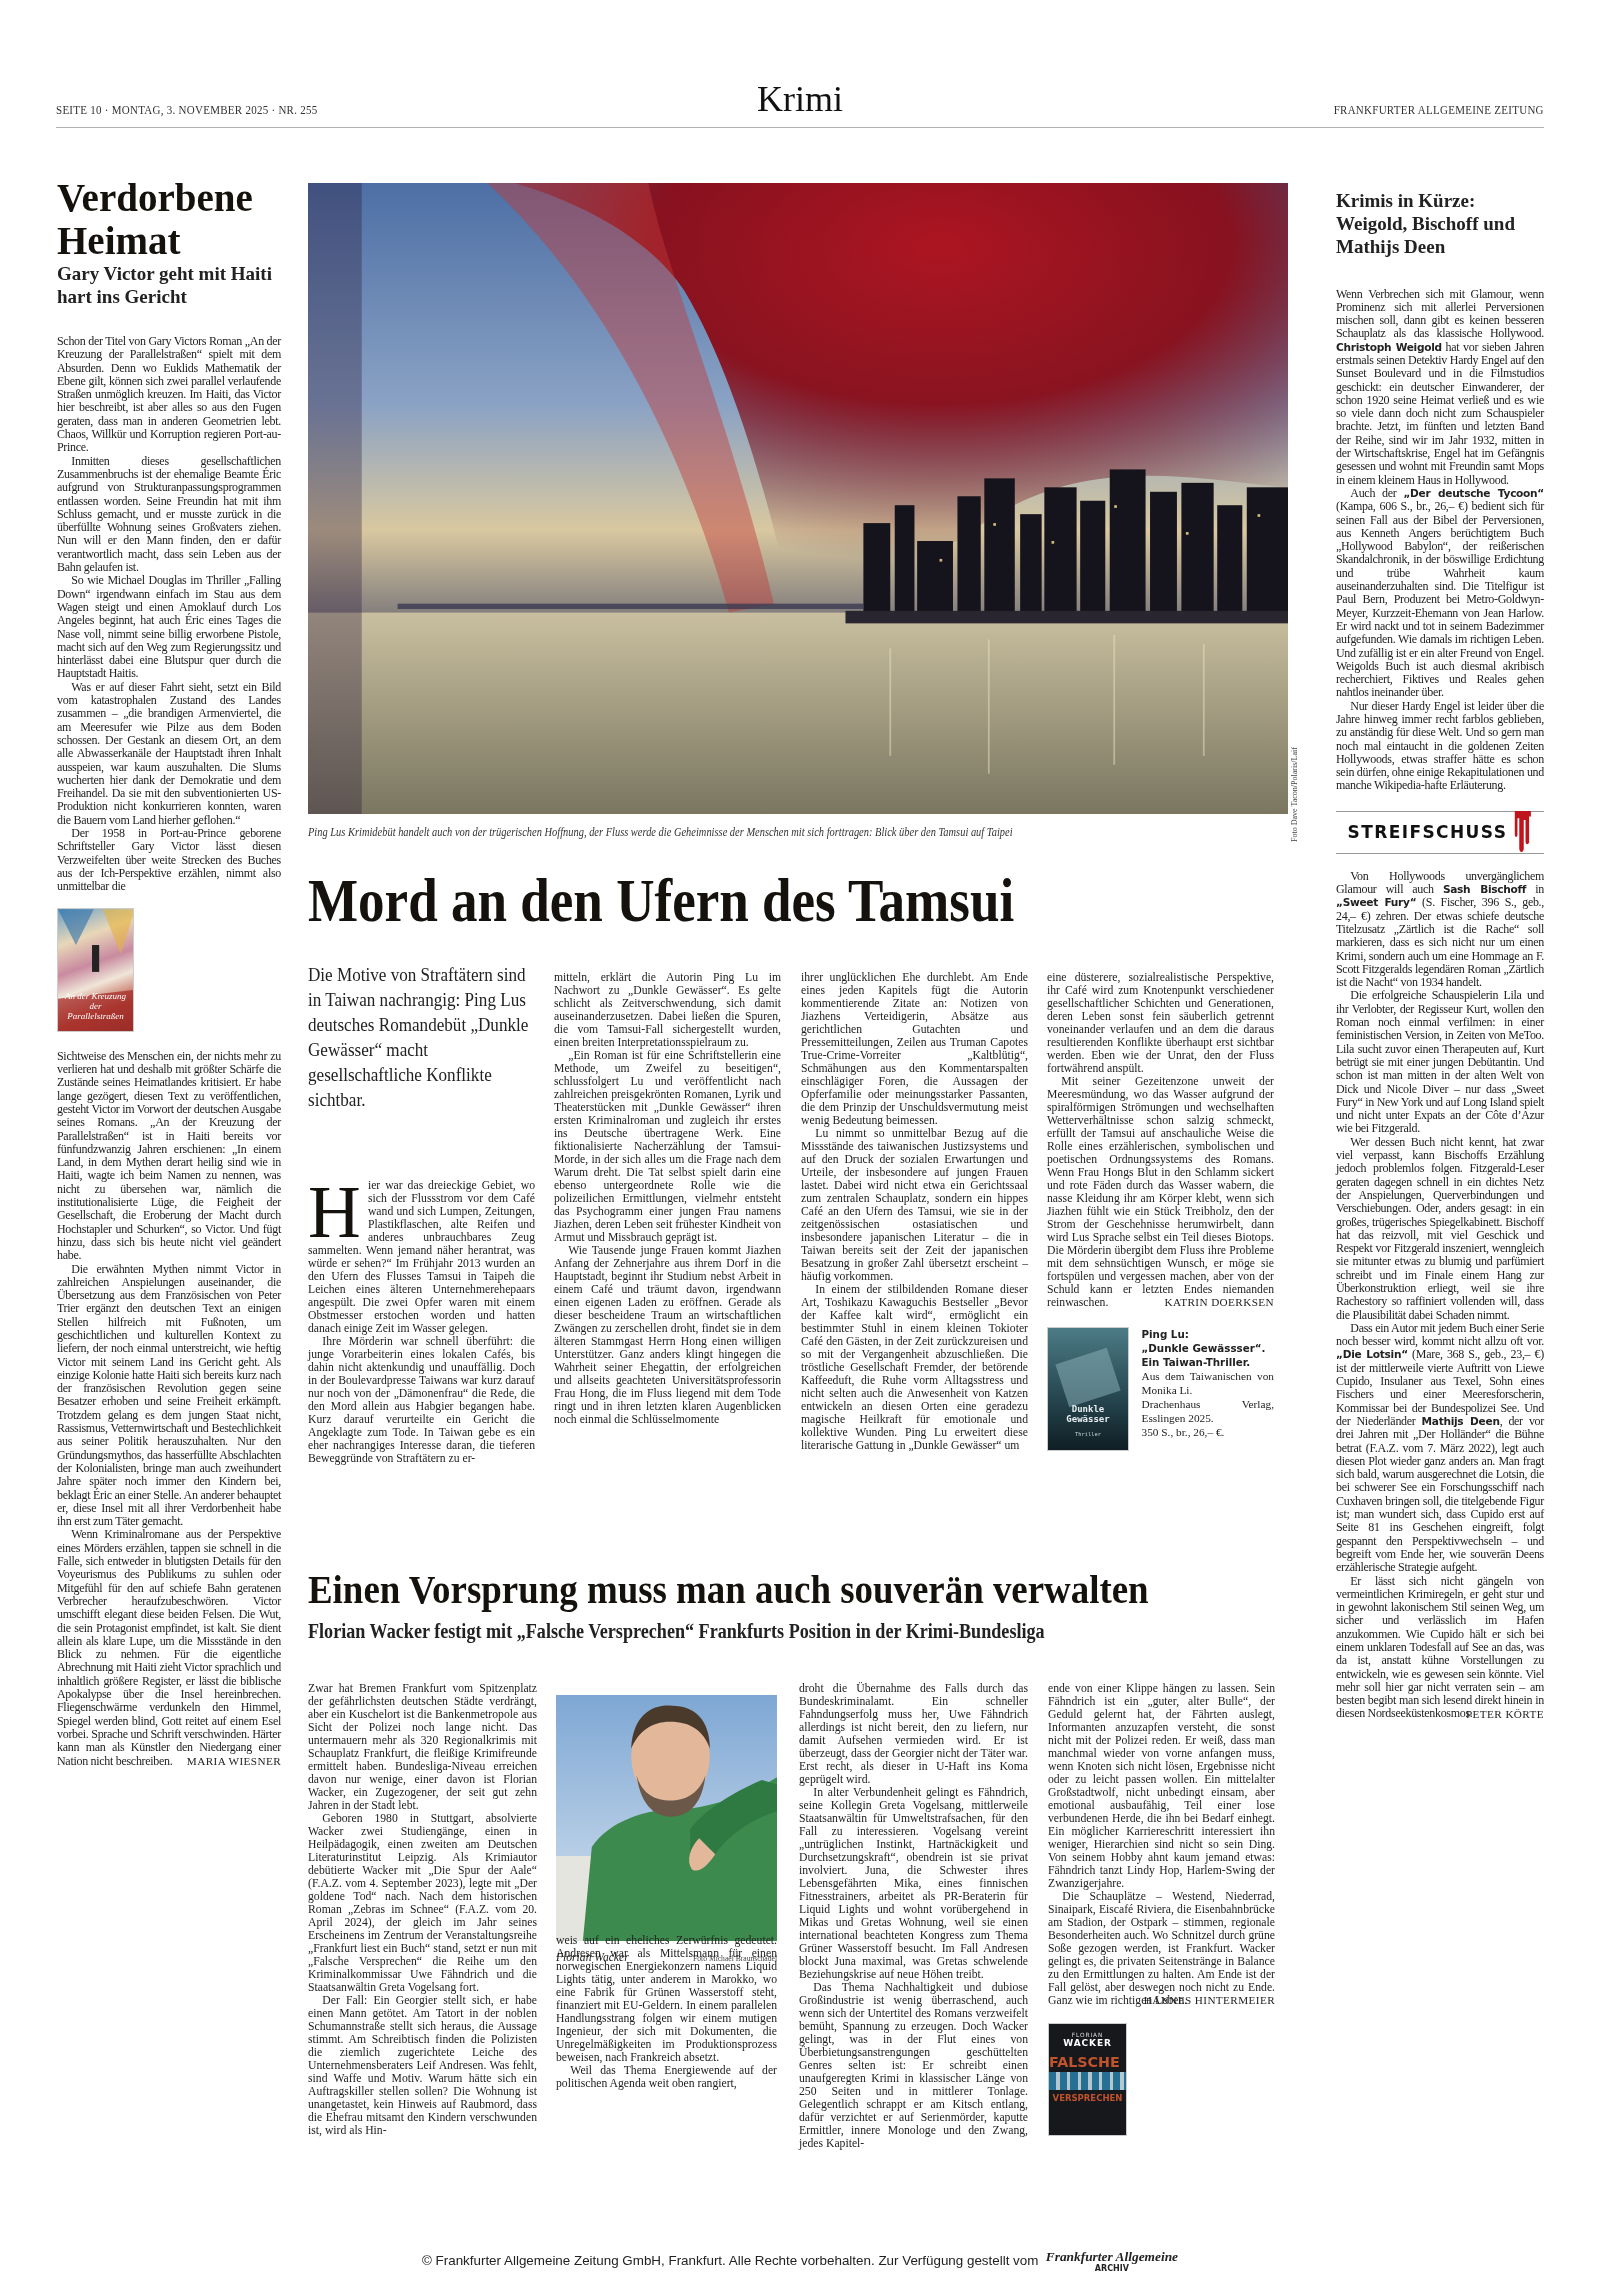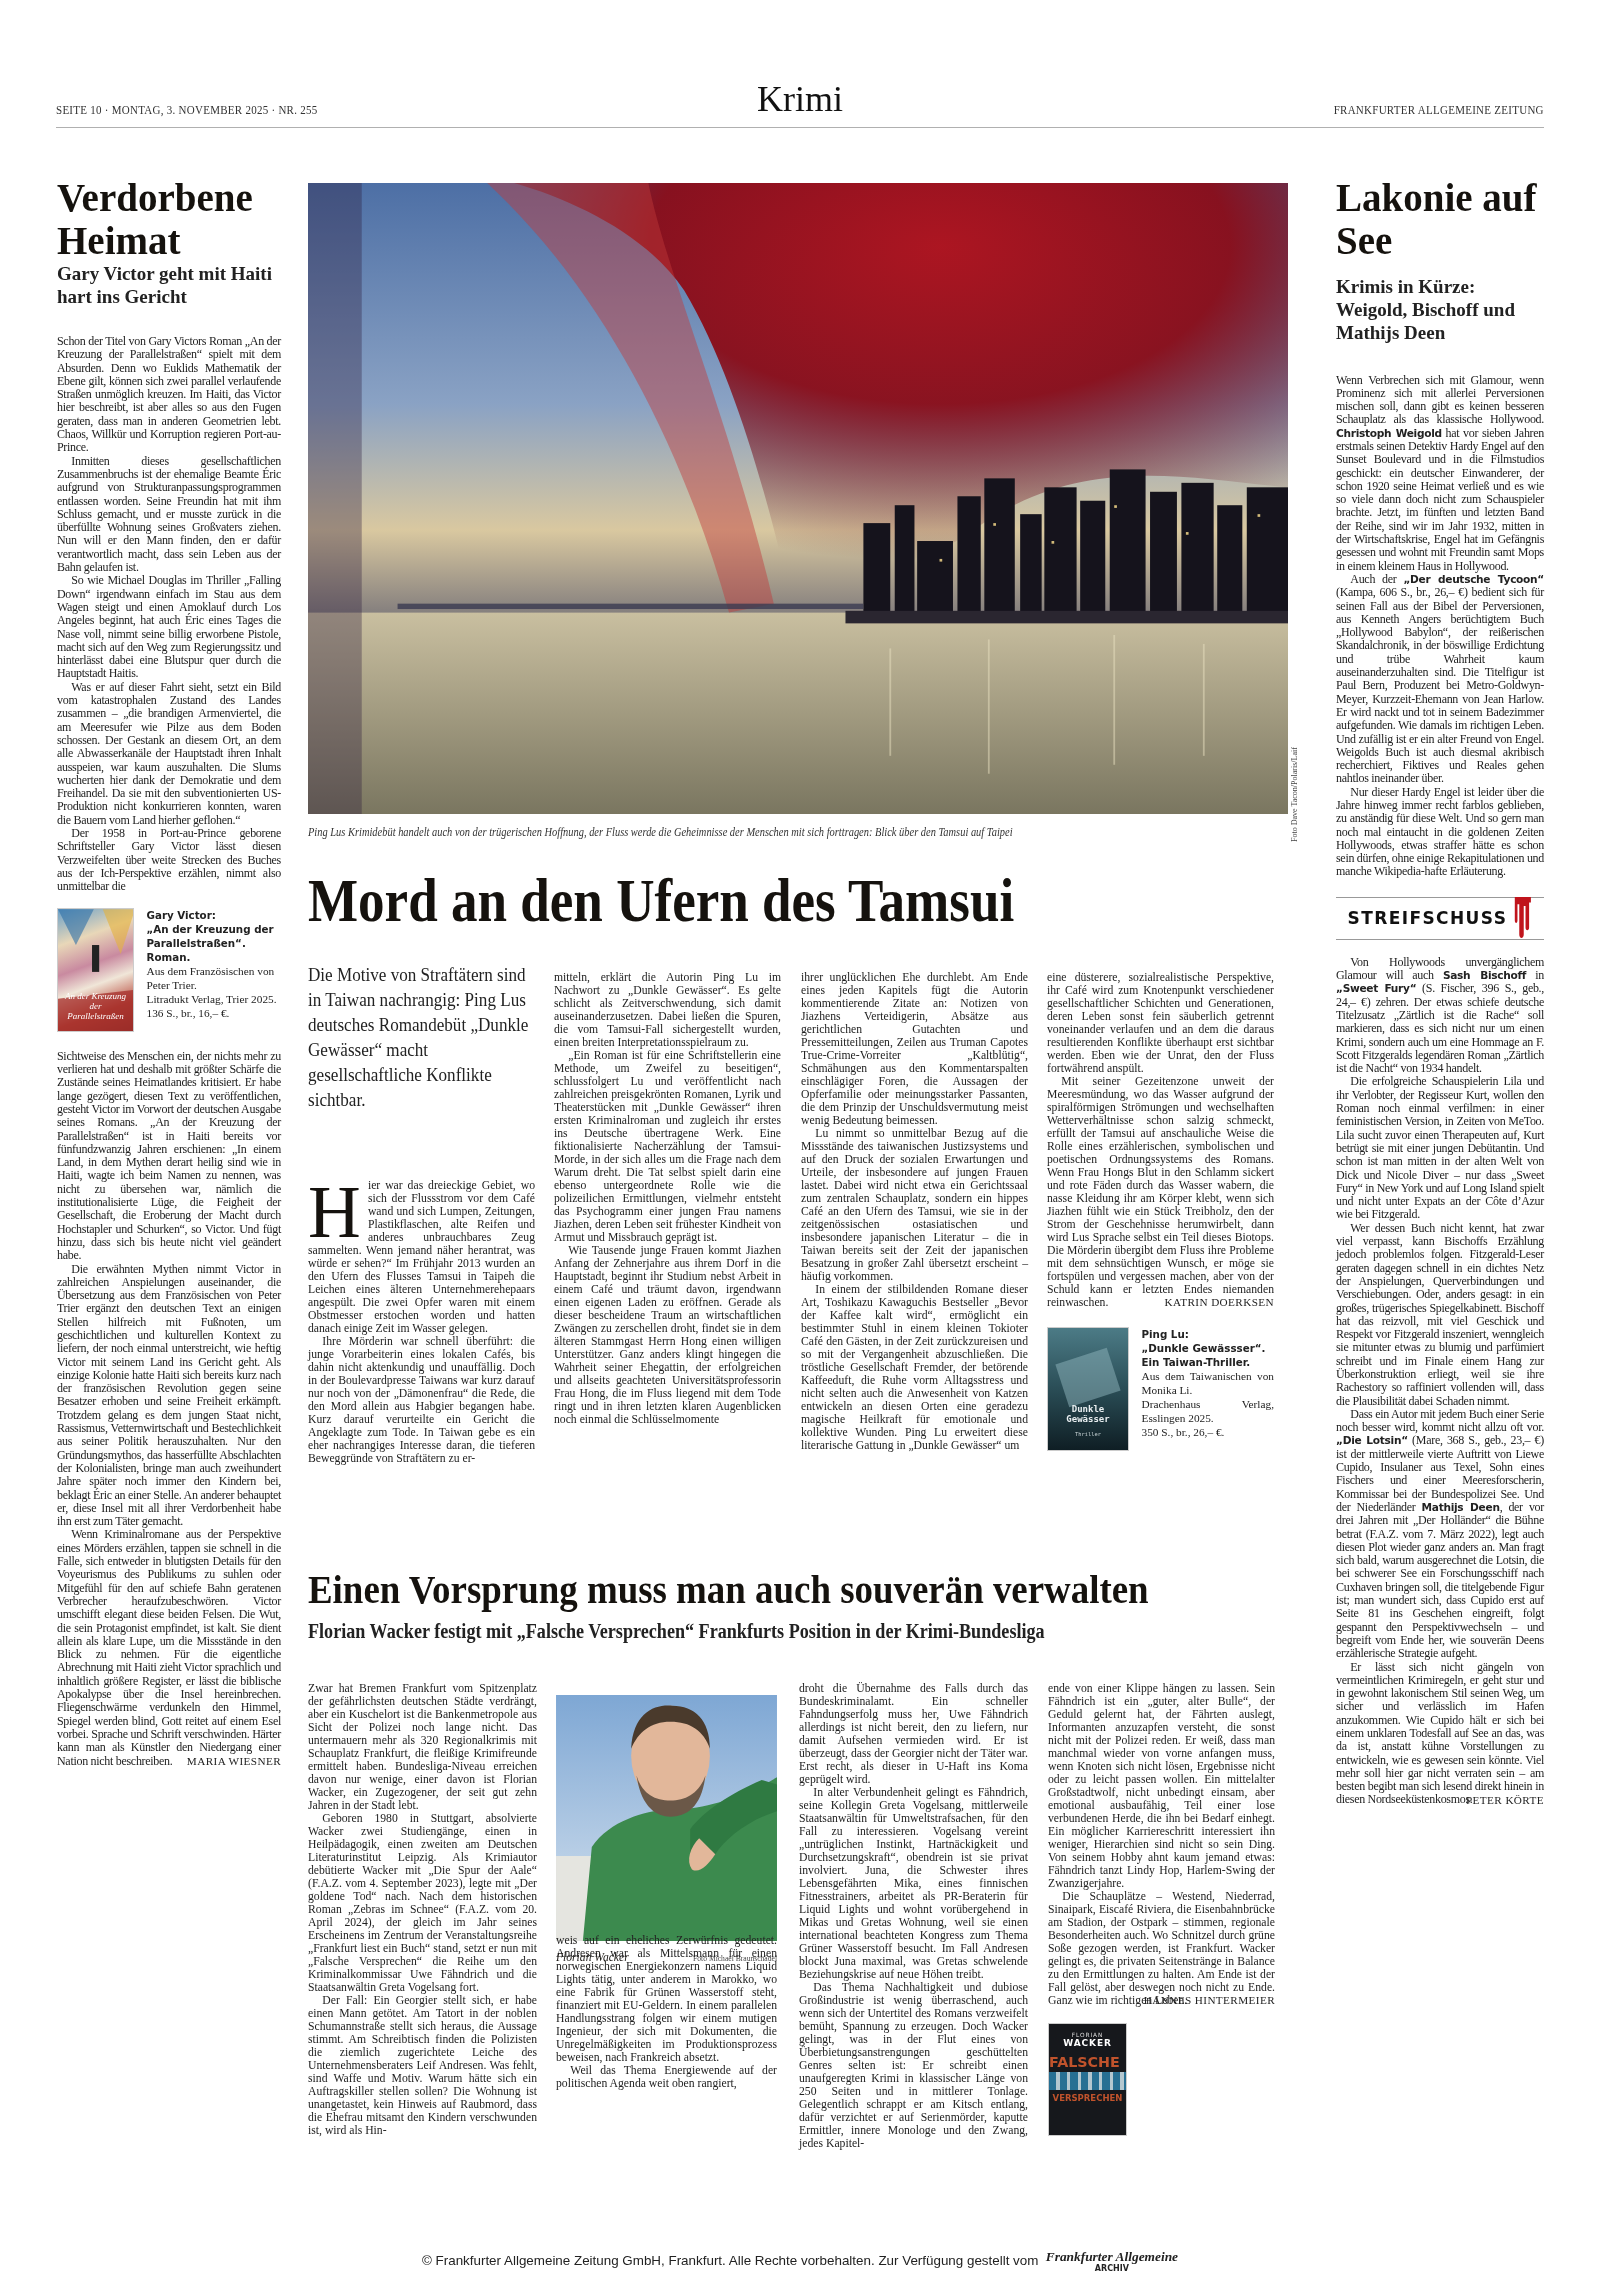--- a/index.html
+++ b/index.html
@@ -77,28 +77,20 @@
   </div>
   <div class="bookbox">
     <div class="cover" style="background: linear-gradient(160deg,#6aa0c8 0%,#e8d7b8 25%,#c98aa0 45%,#f0e6d8 60%,#b84b3e 80%,#7a2a26 100%);">
       <svg width="77" height="124" viewBox="0 0 86 138" style="position:absolute;left:0;top:0;">
         <polygon points="0,0 40,0 20,40" fill="#2f6fa6" opacity="0.6"></polygon>
         <polygon points="86,0 50,0 70,50" fill="#e4b23c" opacity="0.6"></polygon>
         <rect x="38" y="40" width="8" height="30" fill="#222"></rect>
         <polygon points="0,100 86,90 86,138 0,138" fill="#a62e2a" opacity="0.75"></polygon>
       </svg>
       <span style="position:absolute;left:3.6px;right:3.6px;bottom:9px;font-style:italic;font-size:9px;line-height:9.9px;color:#fff;text-align:center;">An der Kreuzung der Parallelstraßen</span>
-    </div>
-    <div class="bookinfo">
-      <div class="bold">Gary Victor:</div>
-      <div class="bold">„An der Kreuzung der Parallelstraßen“.</div>
-      <div class="bold">Roman.</div>
-      <div>Aus dem Französischen von Peter Trier.</div>
-      <div>Litradukt Verlag, Trier 2025.</div>
-      <div>136 S., br., 16,– €.</div>
     </div>
   </div>
   <div class="body-text narrow">
     <p class="first">Sichtweise des Menschen ein, der nichts mehr zu verlieren hat und deshalb mit größter Schärfe die Zustände seines Heimatlandes kritisiert. Er habe lange gezögert, diesen Text zu veröffentlichen, gesteht Victor im Vorwort der deutschen Ausgabe seines Romans. „An der Kreuzung der Parallelstraßen“ ist in Haiti bereits vor fünfundzwanzig Jahren erschienen: „In einem Land, in dem Mythen derart heilig sind wie in Haiti, wagte ich beim Namen zu nennen, was nicht zu übersehen war, nämlich die institutionalisierte Lüge, die Feigheit der Gesellschaft, die Eroberung der Macht durch Hochstapler und Schurken“, so Victor. Und fügt hinzu, dass sich bis heute nicht viel geändert habe.</p>
     <p>Die erwähnten Mythen nimmt Victor in zahlreichen Anspielungen auseinander, die Übersetzung aus dem Französischen von Peter Trier ergänzt den deutschen Text an einigen Stellen hilfreich mit Fußnoten, um geschichtlichen und kulturellen Kontext zu liefern, der noch einmal unterstreicht, wie heftig Victor mit seinem Land ins Gericht geht. Als einzige Kolonie hatte Haiti sich bereits kurz nach der französischen Revolution gegen seine Besatzer erhoben und seine Freiheit erkämpft. Trotzdem gelang es dem jungen Staat nicht, Rassismus, Vetternwirtschaft und Bestechlichkeit aus seiner Politik herauszuhalten. Nur den Gründungsmythos, das hasserfüllte Abschlachten der Kolonialisten, bringe man auch zweihundert Jahre später noch immer den Kindern bei, beklagt Éric an einer Stelle. An anderer behauptet er, diese Insel mit all ihrer Verdorbenheit habe ihn erst zum Täter gemacht.</p>
     <p>Wenn Kriminalromane aus der Perspektive eines Mörders erzählen, tappen sie schnell in die Falle, sich entweder in blutigsten Details für den Voyeurismus des Publikums zu suhlen oder Mitgefühl für den auf schiefe Bahn geratenen Verbrecher heraufzubeschwören. Victor umschifft elegant diese beiden Felsen. Die Wut, die sein Protagonist empfindet, ist kalt. Sie dient allein als klare Lupe, um die Missstände in den Blick zu nehmen. Für die eigentliche Abrechnung mit Haiti zieht Victor sprachlich und inhaltlich größere Register, er lässt die biblische Apokalypse über die Insel hereinbrechen. Fliegenschwärme verdunkeln den Himmel, Spiegel werden blind, Gott reitet auf einem Esel vorbei. Sprache und Schrift verschwinden. Härter kann man als Künstler den Niedergang einer Nation nicht beschreiben.</p>
     <span class="byline">MARIA WIESNER</span>
   </div>
 </div>
 
@@ -253,21 +245,20 @@
       <div style="position:absolute;left:0;right:0;top:5.4px;text-align:center;font-family:'DejaVu Sans',sans-serif;font-size:5.8px;letter-spacing:0.9px;color:#ddd;">FLORIAN</div>
       <div style="position:absolute;left:0;right:0;top:13.4px;text-align:center;font-family:'DejaVu Sans',sans-serif;font-weight:bold;font-size:9px;letter-spacing:0.9px;color:#fff;">WACKER</div>
       <div style="position:absolute;left:0;right:0;top:32px;text-align:left;font-family:'DejaVu Sans',sans-serif;font-weight:bold;font-size:14.3px;color:#c0532c;">FALSCHE</div>
       <div style="position:absolute;left:0;right:0;top:48px;height:18px;background:repeating-linear-gradient(90deg,#2a7fa8 0 7.2px,#cfe6ef 7.2px 10.7px);opacity:0.85;"></div>
       <div style="position:absolute;left:0;right:0;top:68px;text-align:center;font-family:'DejaVu Sans',sans-serif;font-weight:bold;font-size:8.5px;color:#c0532c;">VERSPRECHEN</div>
     </div>
   </div>
 </div>
 
 <div class="col" style="left:1336px; top:176px; width:208px;">
-  <h1 class="head-right">Lakonie auf See</h1>
   <h2 class="sub-right">Krimis in Kürze: Weigold, Bischoff und Mathijs Deen</h2>
   <div class="body-text narrow" style="margin-top:30px;">
     <p class="first"><span>Wenn Verbrechen sich mit Glamour, wenn Prominenz sich mit allerlei Perversionen mischen soll, dann gibt es keinen besseren Schauplatz als das klassische Hollywood. </span><span class="sans-bold">Christoph Weigold</span><span> hat vor sieben Jahren erstmals seinen Detektiv Hardy Engel auf den Sunset Boulevard und in die Filmstudios geschickt: ein deutscher Einwanderer, der schon 1920 seine Heimat verließ und es wie so viele dann doch nicht zum Schauspieler brachte. Jetzt, im fünften und letzten Band der Reihe, sind wir im Jahr 1932, mitten in der Wirtschaftskrise, Engel hat im Gefängnis gesessen und wohnt mit Freundin samt Mops in einem kleinem Haus in Hollywood.</span></p>
     <p><span>Auch der </span><span class="sans-bold">„Der deutsche Tycoon“</span><span> (Kampa, 606 S., br., 26,– €) bedient sich für seinen Fall aus der Bibel der Perversionen, aus Kenneth Angers berüchtigtem Buch „Hollywood Babylon“, der reißerischen Skandalchronik, in der böswillige Erdichtung und trübe Wahrheit kaum auseinanderzuhalten sind. Die Titelfigur ist Paul Bern, Produzent bei Metro-Goldwyn-Meyer, Kurzzeit-Ehemann von Jean Harlow. Er wird nackt und tot in seinem Badezimmer aufgefunden. Wie damals im richtigen Leben. Und zufällig ist er ein alter Freund von Engel. Weigolds Buch ist auch diesmal akribisch recherchiert, Fiktives und Reales gehen nahtlos ineinander über.</span></p>
     <p>Nur dieser Hardy Engel ist leider über die Jahre hinweg immer recht farblos geblieben, zu anständig für diese Welt. Und so gern man noch mal eintaucht in die goldenen Zeiten Hollywoods, etwas straffer hätte es schon sein dürfen, ohne einige Rekapitulationen und manche Wikipedia-hafte Erläuterung.</p>
   </div>
   <div class="streifschuss">
     <span class="lbl">STREIFSCHUSS</span>
     <svg width="19.7" height="43" viewBox="0 0 22 48">
       <path d="M2,0 L20,0 L20,6 L18,6 L18,34 C18,38 14,38 14,34 L14,10 L12,10 L12,42 C12,47 7,47 7,42 L7,8 L5,8 L5,26 C5,30 2,30 2,26 Z" fill="#c0141c"></path>

